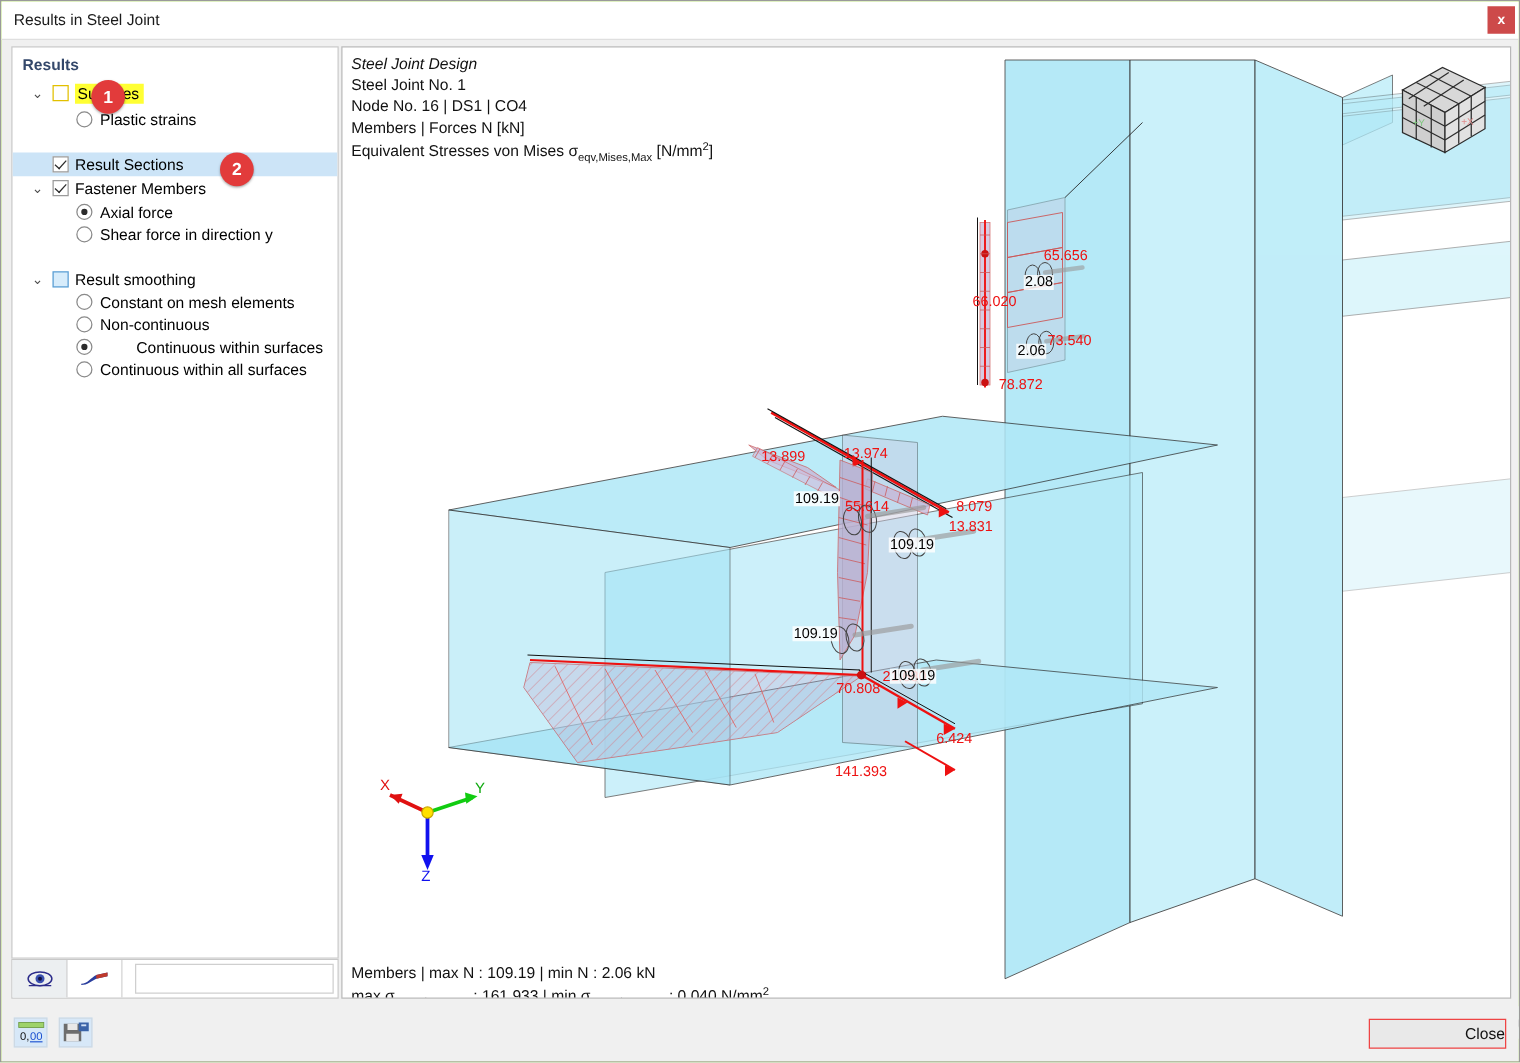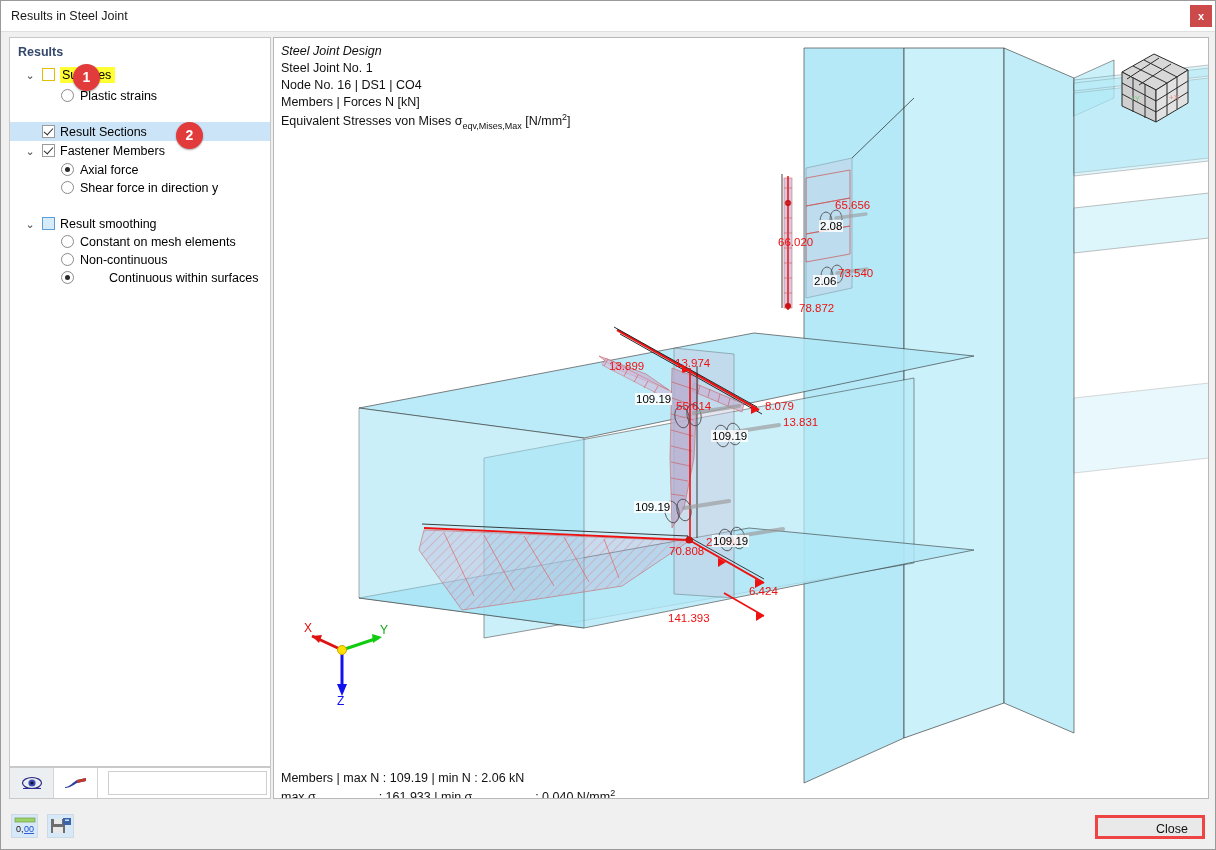--- a/index.html
+++ b/index.html
@@ -191,23 +191,23 @@
     width: 27px; height: 24px;
     background: #d7e8f8;
     border: 1px solid #cdd9e4;
     display: flex; align-items: center; justify-content: center;
     cursor: pointer;
   }
   #close-btn {
     position: absolute; right: 12px; top: 11px;
     width: 110px; height: 24px;
     background: #e9e9e9;
-    border: 3px solid #ef4444;
+    border: 1px solid #ef4444;
     font-size: 12.5px; color: #111;
-    text-align: center; line-height: 22px;
+    text-align: right; line-height: 22px;
     cursor: pointer;
     padding-left: 44px;
   }
   .lbl3d {
     position: absolute;
     font-size: 11.5px;
     white-space: nowrap;
     pointer-events: none;
     padding-left: 28px;
   }
@@ -278,20 +278,24 @@
         <div class="tree-row" style="top:212px;">
           <span class="radio" style="left:51px; top:3px;"></span>
           <span class="tlabel" style="left:70px;">Non-continuous</span>
         </div>
 
         <div class="tree-row" style="top:230px;">
           <span class="radio on" style="left:51px; top:3px;"></span>
           <span class="tlabel" style="left:52px;margin-left:47px;">Continuous within surfaces</span>
         </div>
 
+        <div class="tree-row" style="top:248px;">
+          <span class="radio" style="left:51px; top:3px;"></span>
+          <span class="tlabel" style="left:70px;">Continuous within all surfaces</span>
+        </div>
       </div>
     </div>
 
     <div id="left-bottom">
       <div class="lb-btn active">
         <svg width="22" height="14" viewBox="0 0 22 14">
           <ellipse cx="11" cy="7" rx="9.5" ry="5.5" fill="none" stroke="#2b2b8a" stroke-width="1.2"></ellipse>
           <circle cx="11" cy="7" r="3.6" fill="#3a4fb0"></circle>
           <circle cx="11" cy="7" r="1.6" fill="#101040"></circle>
           <line x1="2" y1="12.5" x2="20" y2="12.5" stroke="#2b2b8a" stroke-width="1"></line>
@@ -485,21 +489,21 @@
           <div class="lbl3d red" style="left: 476px; top: 182px; margin-top: 16px;">66.020</div>
           <div class="lbl3d blk" style="left: 545px; top: 182px;">2.08</div>
           <div class="lbl3d red" style="left: 536px; top: 229px;">73.540</div>
           <div class="lbl3d blk" style="left: 539px; top: 237px;">2.06</div>
           <div class="lbl3d red" style="left: 497px; top: 264px;">78.872</div>
           <div class="lbl3d red" style="left: 307px; top: 322px;">13.899</div>
           <div class="lbl3d red" style="left: 373px; top: 319px;">13.974</div>
           <div class="lbl3d blk" style="left: 361px; top: 355px;">109.19</div>
           <div class="lbl3d red" style="left: 374px; top: 362px;">55.614</div>
           <div class="lbl3d red" style="left: 463px; top: 362px;">8.079</div>
-          <div class="lbl3d red" style="left: 457px; top: 378px; margin-left: 24px;">13.831</div>
+          <div class="lbl3d red" style="left: 457px; top: 378px;">13.831</div>
           <div class="lbl3d blk" style="left: 437px; top: 392px;">109.19</div>
           <div class="lbl3d blk" style="left: 360px; top: 463px;">109.19</div>
           <div class="lbl3d red" style="left: 390px; top: 498px; margin-left: 14px;">21.680</div>
           <div class="lbl3d blk" style="left: 438px; top: 497px;">109.19</div>
           <div class="lbl3d red" style="left: 367px; top: 507px;">70.808</div>
           <div class="lbl3d red" style="left: 447px; top: 547px;">6.424</div>
           <div class="lbl3d red" style="left: 366px; top: 574px;">141.393</div>
         </div>
 
       <div id="triad">

